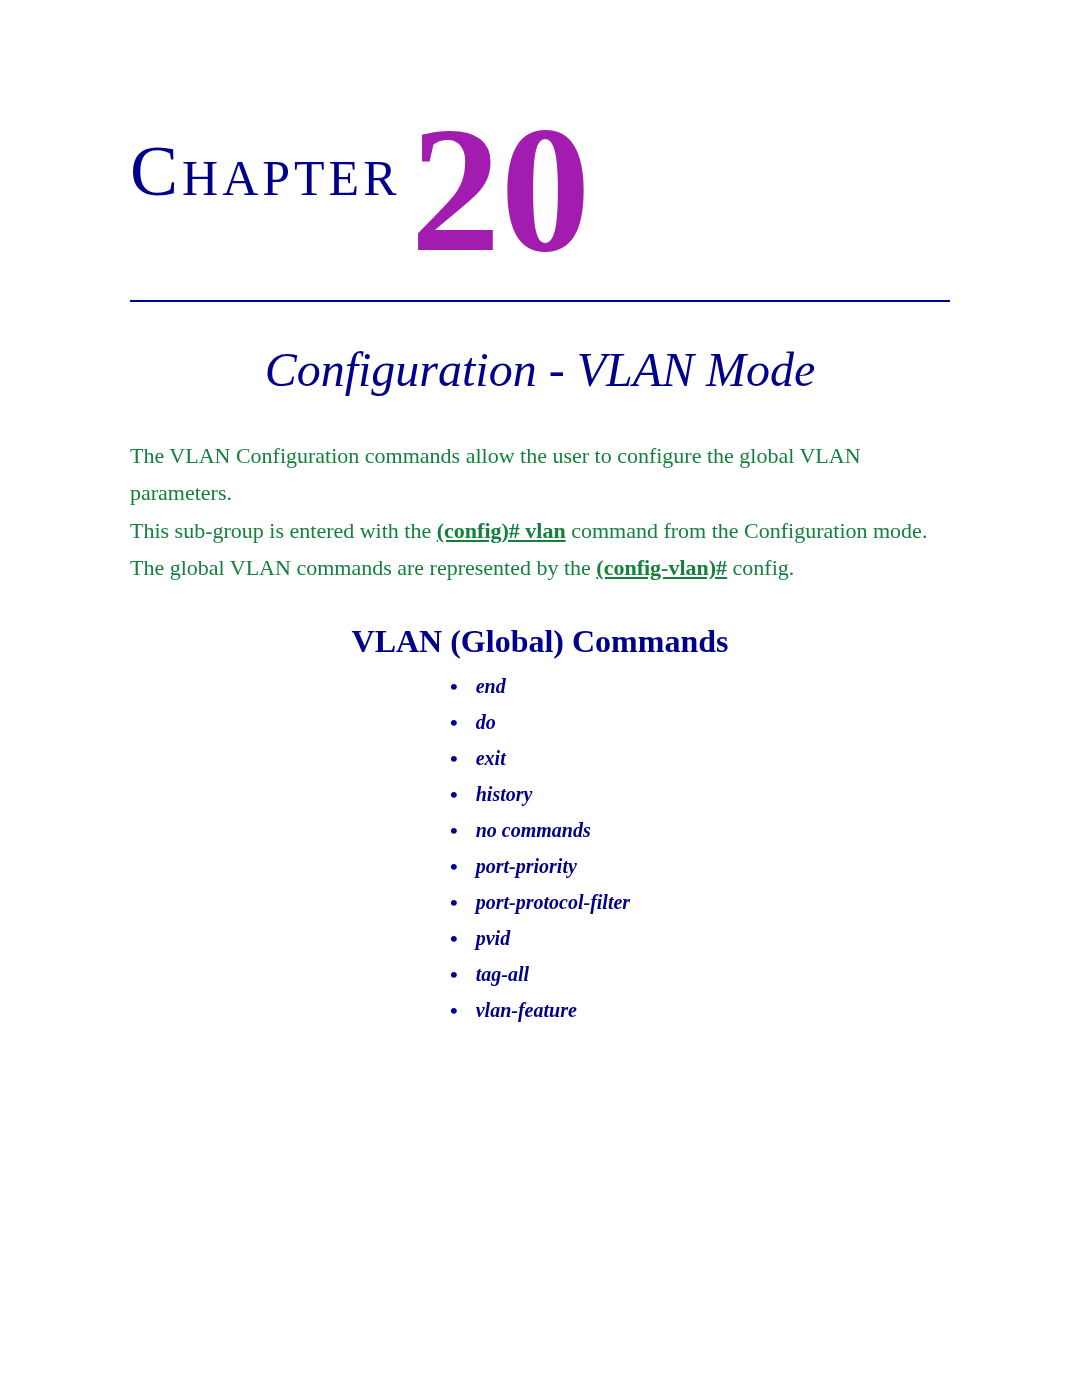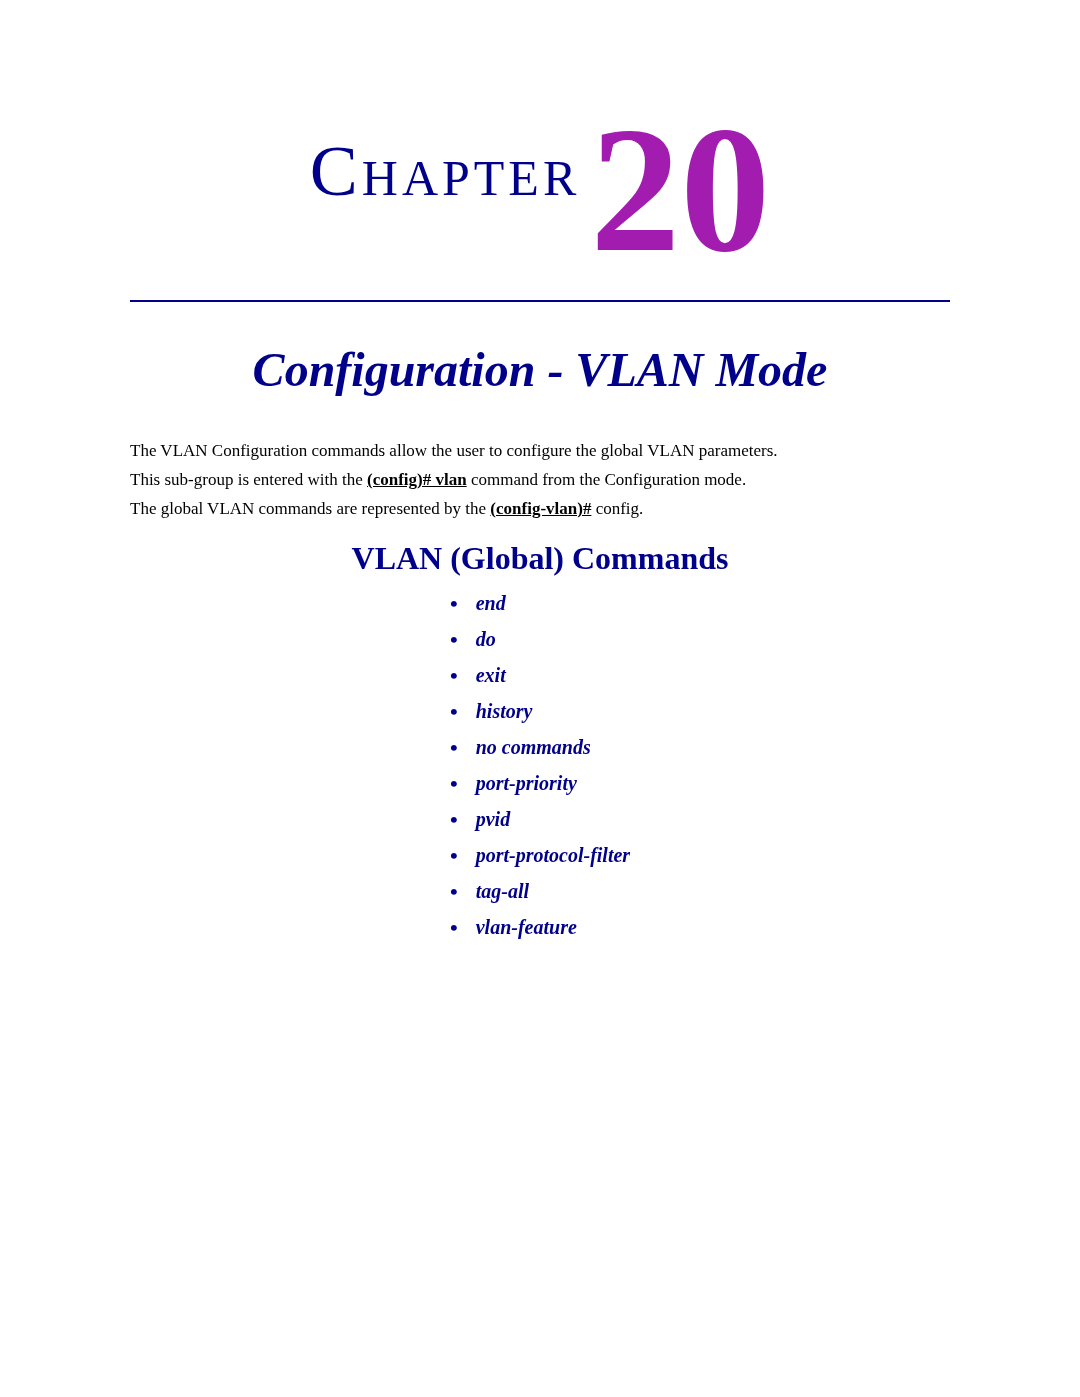--- a/index.html
+++ b/index.html
@@ -19,21 +19,20 @@
     .page {
       width: 1080px;
       min-height: 1397px;
       background: #ffffff;
       padding: 60px 130px 80px 130px;
     }
 
     .chapter-header {
       display: flex;
       align-items: flex-start;
-      justify-content: center;
       margin-bottom: 20px;
       padding-top: 40px;
     }
 
     .chapter-word {
       font-family: 'Palatino Linotype', Palatino, Georgia, serif;
       font-size: 72px;
       font-variant: small-caps;
       color: #00008B;
       letter-spacing: 4px;
@@ -53,30 +52,30 @@
       border: none;
       border-top: 2px solid #00008B;
       margin: 20px 0 40px 0;
     }
 
     .page-title {
       text-align: center;
       font-family: 'Palatino Linotype', Palatino, Georgia, serif;
       font-size: 48px;
       font-style: italic;
-      font-weight: bold;
+      font-weight: normal;
       color: #00008B;
       margin-bottom: 40px;
     }
 
     .intro-text {
-      font-size: 17px;
+      font-size: 22px;
       line-height: 1.7;
-      color: #000000;
-      margin-bottom: 16px;
+      color: #15803d;
+      margin-bottom: 36px;
     }
 
     .intro-text strong {
       font-weight: bold;
       text-decoration: underline;
     }
 
     .section-heading {
       text-align: center;
       font-family: 'Palatino Linotype', Palatino, Georgia, serif;
@@ -132,19 +131,19 @@
 
   <h2 class="section-heading">VLAN (Global) Commands</h2>
 
   <ul class="command-list" id="command-list-container">
   <li>end</li>
       <li>do</li>
       <li>exit</li>
       <li>history</li>
       <li>no commands</li>
       <li>port-priority</li>
+      <li>port-protocol-filter</li>
       <li>pvid</li>
-      <li>port-protocol-filter</li>
       <li>tag-all</li>
       <li>vlan-feature</li>
     </ul>
 
 </div>
 
 </body></html>

